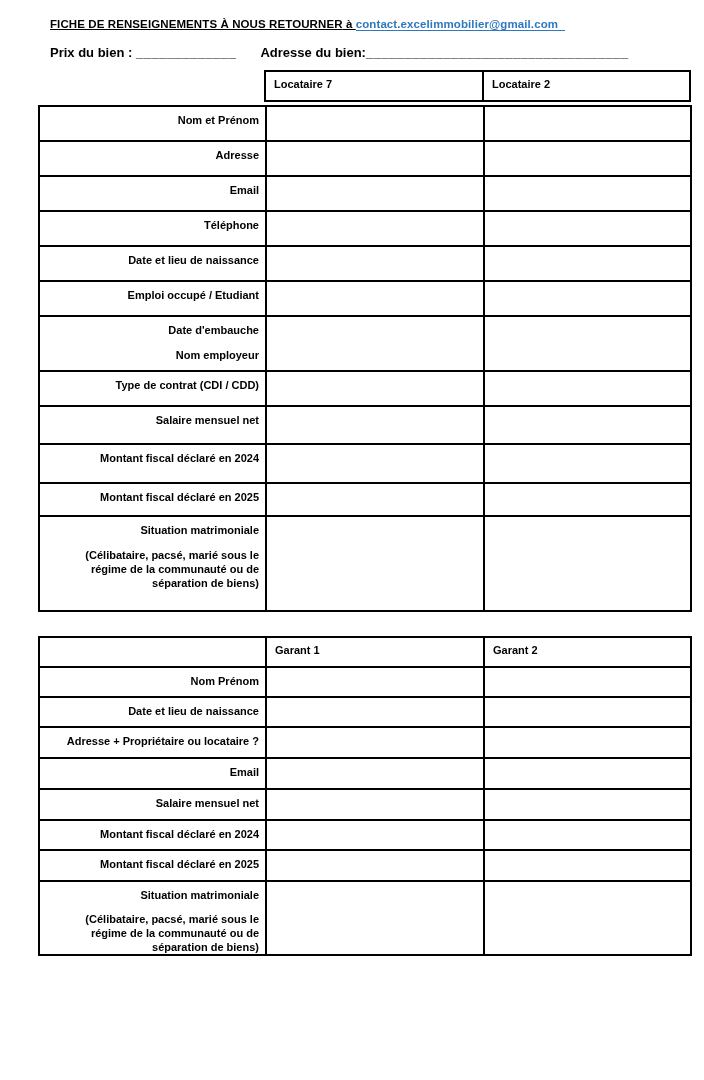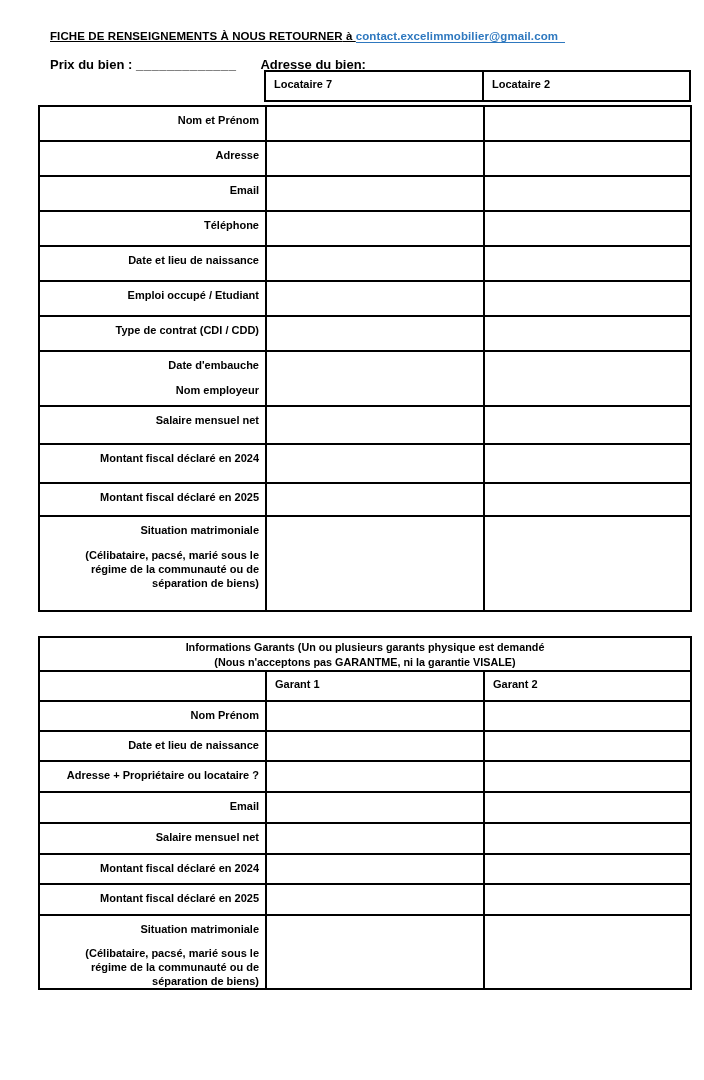--- a/index.html
+++ b/index.html
@@ -6,21 +6,21 @@
   html, body { background: #ffffff; }
   body {
     width: 704px; height: 1080px;
     font-family: "Liberation Sans", sans-serif;
     font-weight: 700;
     color: #000;
     position: relative;
     overflow: hidden;
   }
   .doc-header { padding: 18px 0 0 50px; }
-  .doc-title-line { font-size: 11.5px; letter-spacing: 0.1px; white-space: nowrap; margin-top: 12px; }
+  .doc-title-line { font-size: 11.5px; letter-spacing: 0.1px; white-space: nowrap; }
   .doc-title { text-decoration: underline; }
   .title-connector { text-decoration: underline; }
   .email-link {
     color: #2e78bf;
     text-decoration: none;
     border-bottom: 1.5px solid #2e78bf;
     padding-right: 7px;
     cursor: pointer;
   }
   .field-line { margin-top: 15px; font-size: 13px; white-space: nowrap; }
@@ -105,26 +105,26 @@
       <td class="lbl" style="height:35px"><span>Date et lieu de naissance</span></td>
       <td></td>
       <td></td>
     </tr>
     <tr>
       <td class="lbl" style="height:35px"><span>Emploi occupé / Etudiant</span></td>
       <td></td>
       <td></td>
     </tr>
     <tr>
+      <td class="lbl" style="height:55px"><span>Date d'embauche</span><span class="lbl2">Nom employeur</span></td>
+      <td></td>
+      <td></td>
+    </tr>
+    <tr>
       <td class="lbl" style="height:35px"><span>Type de contrat (CDI / CDD)</span></td>
-      <td></td>
-      <td></td>
-    </tr>
-    <tr>
-      <td class="lbl" style="height:55px"><span>Date d'embauche</span><span class="lbl2">Nom employeur</span></td>
       <td></td>
       <td></td>
     </tr>
     <tr>
       <td class="lbl" style="height:38px"><span>Salaire mensuel net</span></td>
       <td></td>
       <td></td>
     </tr>
     <tr>
       <td class="lbl" style="height:39px"><span>Montant fiscal déclaré en 2024</span></td>
@@ -146,26 +146,20 @@
 </div>
 
 <div class="tbl-wrap guarantor-wrap">
   <table>
     <colgroup>
         <col class="c1">
         <col class="c2">
         <col class="c3">
       </colgroup>
     <tbody>
-        <tr>
-      <td colspan="3" class="band" style="height:34px">
-        <span>Informations Garants (Un ou plusieurs garants physique est demandé</span><br>
-        <span>(Nous n'acceptons pas GARANTME, ni la garantie VISALE)</span>
-      </td>
-    </tr>
     <tr>
       <td style="height:30px"></td>
       <td class="hdr">Garant 1</td>
       <td class="hdr">Garant 2</td>
     </tr>
     <tr>
       <td class="lbl" style="height:30px"><span>Nom Prénom</span></td>
       <td></td>
       <td></td>
     </tr>

